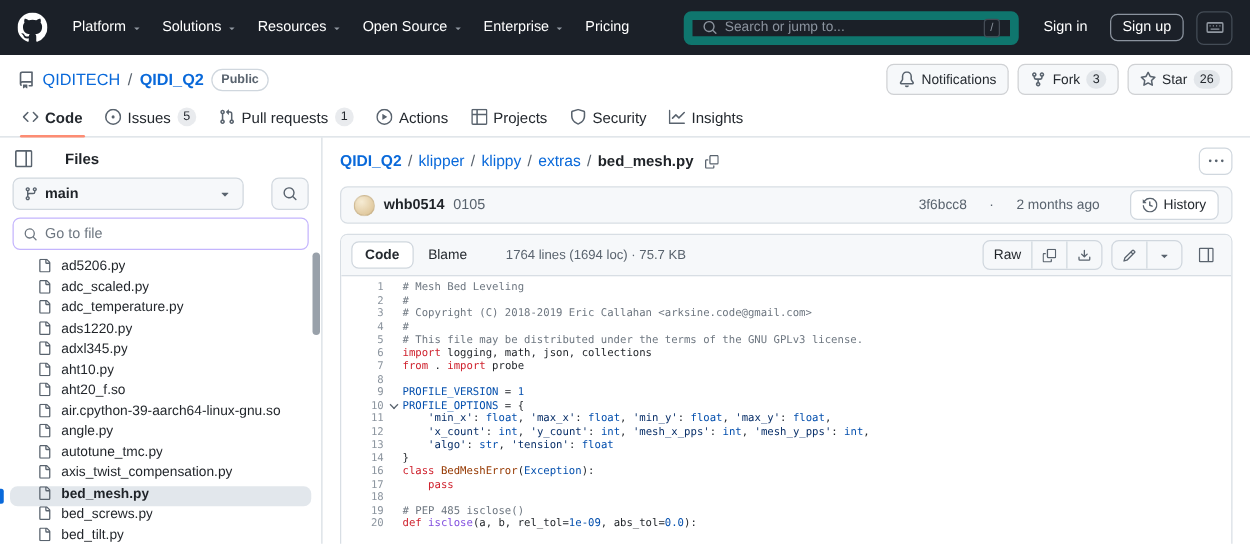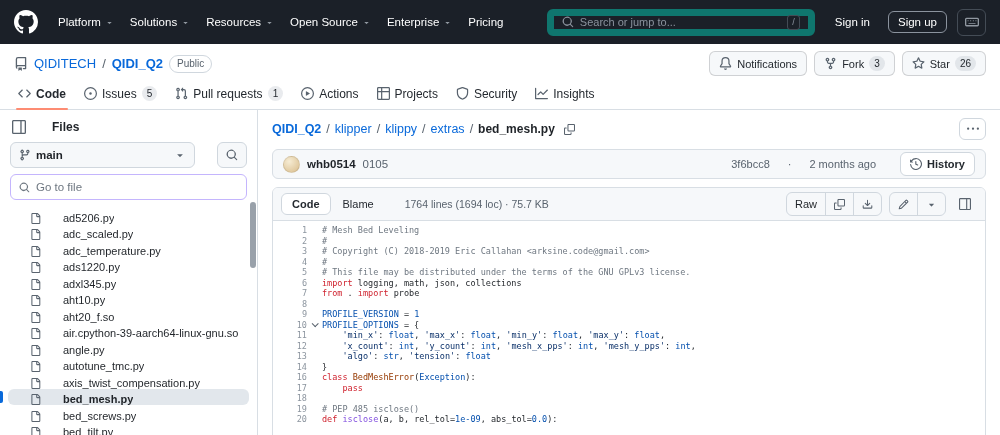--- a/index.html
+++ b/index.html
@@ -27,21 +27,21 @@
 .kbd-btn{border:1px solid #444c56;border-radius:6px;width:29px;height:27px;justify-content:center}
 .kbd-btn svg{width:14px;height:14px;fill:#9198a1}
 
 
 .repo-header{display:flex;align-items:center;justify-content:space-between;padding:7px 14px 5px}
 .repo-title{display:flex;align-items:center;gap:6px;font-size:13px}
 .repo-title svg{width:14px;height:14px;fill:#59636e}
 .repo-title a{color:#0969da}
 .repo-title .strong{font-weight:700}
 .title-sep{color:#59636e}
-.label-pill{border:1px solid #d0d7de;color:#59636e;font-size:10px;font-weight:400;padding:0 7px;line-height:16px;border-radius:2em}
+.label-pill{border:1px solid #d0d7de;color:#59636e;font-size:10px;font-weight:700;padding:0 7px;line-height:16px;border-radius:2em}
 .repo-actions{display:flex;gap:7px}
 .gh-btn{gap:5px;height:25px;padding:0 9px;font-size:11px;font-weight:500;color:#24292f;background:#f6f8fa;border:1px solid rgba(31,35,40,.18);border-radius:6px}
 .gh-btn svg{width:13px;height:13px;fill:#59636e}
 .counter{background:rgba(175,184,193,.28);border-radius:2em;padding:0 5px;font-size:10px;line-height:15px;font-weight:500}
 
 
 .repo-tabs{display:flex;gap:2px;padding:0 10px;border-bottom:1px solid #d8dee4}
 .repo-tab{gap:5px;padding:5px 8px 8px;font-size:12px;color:#24292f;position:relative}
 .repo-tab .tab-icon svg{width:13px;height:13px;fill:#59636e}
 .repo-tab.active{font-weight:600}
@@ -58,21 +58,21 @@
 .sidebar-controls{display:flex;gap:22px;padding:0 2px 6px}
 .branch-btn{flex:1;gap:5px;height:26px;border:1px solid #d0d7de;border-radius:6px;padding:0 8px;font-size:11.5px;font-weight:600;background:#f6f8fa}
 .branch-btn svg{width:12px;height:12px;fill:#59636e}
 .branch-btn .caret-end{margin-left:auto}
 .sb-iconbtn{width:30px;height:26px;border:1px solid #d0d7de;border-radius:6px;background:#f6f8fa;justify-content:center}
 .sb-iconbtn svg{width:12px;height:12px;fill:#59636e}
 .goto-file{display:flex;align-items:center;gap:6px;height:26px;border:1px solid #c4b5fd;border-radius:6px;padding:0 8px;color:#6e7781;font-size:11.5px;margin:0 2px 7px}
 .goto-file svg{width:11px;height:11px;fill:#6e7781;flex:none}
 .goto-file input::placeholder{color:#6e7781}
 .file-tree{font-size:11px}
-.tree-row{display:flex;align-items:flex-end;gap:22px;height:16.5px;padding-left:22px;border-radius:6px;position:relative;color:#1f2328}
+.tree-row{display:flex;align-items:flex-start;gap:8px;height:16.5px;padding-left:22px;border-radius:6px;position:relative;color:#1f2328}
 .tree-row svg{width:11px;height:11px;fill:#59636e;flex:none}
 .fname{white-space:nowrap;overflow:hidden;text-overflow:ellipsis}
 .tree-row.active{background:#e2e7ec;font-weight:600}
 .tree-row.active::before{content:"";position:absolute;left:-8px;top:2px;bottom:2px;width:3px;background:#0969da;border-radius:0 2px 2px 0}
 .sb-scrollbar{position:absolute;right:1px;top:92px;width:6px;height:66px;background:#99a1aa;border-radius:3px}
 
 
 .main{flex:1;min-width:0;padding:6px 14px 0;display:flex;flex-direction:column;overflow:hidden}
 .breadcrumb-row{display:flex;align-items:center;gap:5px;padding:2px 0 9px}
 .breadcrumb{display:flex;align-items:center;gap:5px;font-size:12.5px}
@@ -83,21 +83,21 @@
 .copy-path{width:20px;height:20px;justify-content:center;border-radius:4px}
 .copy-path svg{width:11px;height:11px;fill:#59636e}
 .kebab-btn{margin-left:auto;width:27px;height:22px;border:1px solid #d0d7de;border-radius:6px;justify-content:center}
 .kebab-btn svg{width:12px;height:12px;fill:#59636e}
 
 .commit-bar{display:flex;align-items:center;gap:7px;background:#f6f8fa;border:1px solid #d8dee4;border-radius:6px;height:30px;padding:0 10px;font-size:11.5px;margin-bottom:8px}
 .avatar{width:17px;height:17px;border-radius:50%;background:radial-gradient(circle at 35% 30%,#f6ecd4,#d9bd8c);border:1px solid rgba(0,0,0,.08);flex:none}
 .commit-author{font-weight:600}
 .commit-msg{color:#59636e}
 .commit-right{margin-left:auto;display:flex;align-items:center;gap:18px;color:#59636e;font-size:11px}
-.history-btn{gap:5px;height:24px;padding:0 9px;border:1px solid #d0d7de;border-radius:6px;background:#fff;font-size:11px;font-weight:700;color:#24292f;margin-left:6px}
+.history-btn{gap:5px;height:24px;padding:0 9px;border:1px solid #d0d7de;border-radius:6px;background:#fff;font-size:11px;font-weight:400;color:#24292f;margin-left:6px}
 .history-btn svg{width:12px;height:12px;fill:#59636e}
 
 .file-box{border:1px solid #d8dee4;border-radius:6px 6px 0 0;flex:1;overflow:hidden;display:flex;flex-direction:column;background:#fff}
 .file-header{display:flex;align-items:center;gap:7px;padding:4px 8px;background:#f6f8fa;border-bottom:1px solid #d8dee4;min-height:31px}
 .seg-wrap{display:flex;gap:2px}
 .seg{height:22px;padding:0 10px;font-size:11px;border-radius:6px;color:#24292f;justify-content:center}
 .seg.active{background:#fff;border:1px solid #d0d7de;font-weight:600}
 .file-meta{color:#59636e;font-size:10.5px;margin-left:14px}
 .btn-group{display:flex;border:1px solid #d0d7de;border-radius:6px;overflow:hidden;background:#f6f8fa}
 .btn-group button{height:22px;padding:0 8px;font-size:11px;font-weight:500;justify-content:center;border-left:1px solid #d0d7de}

